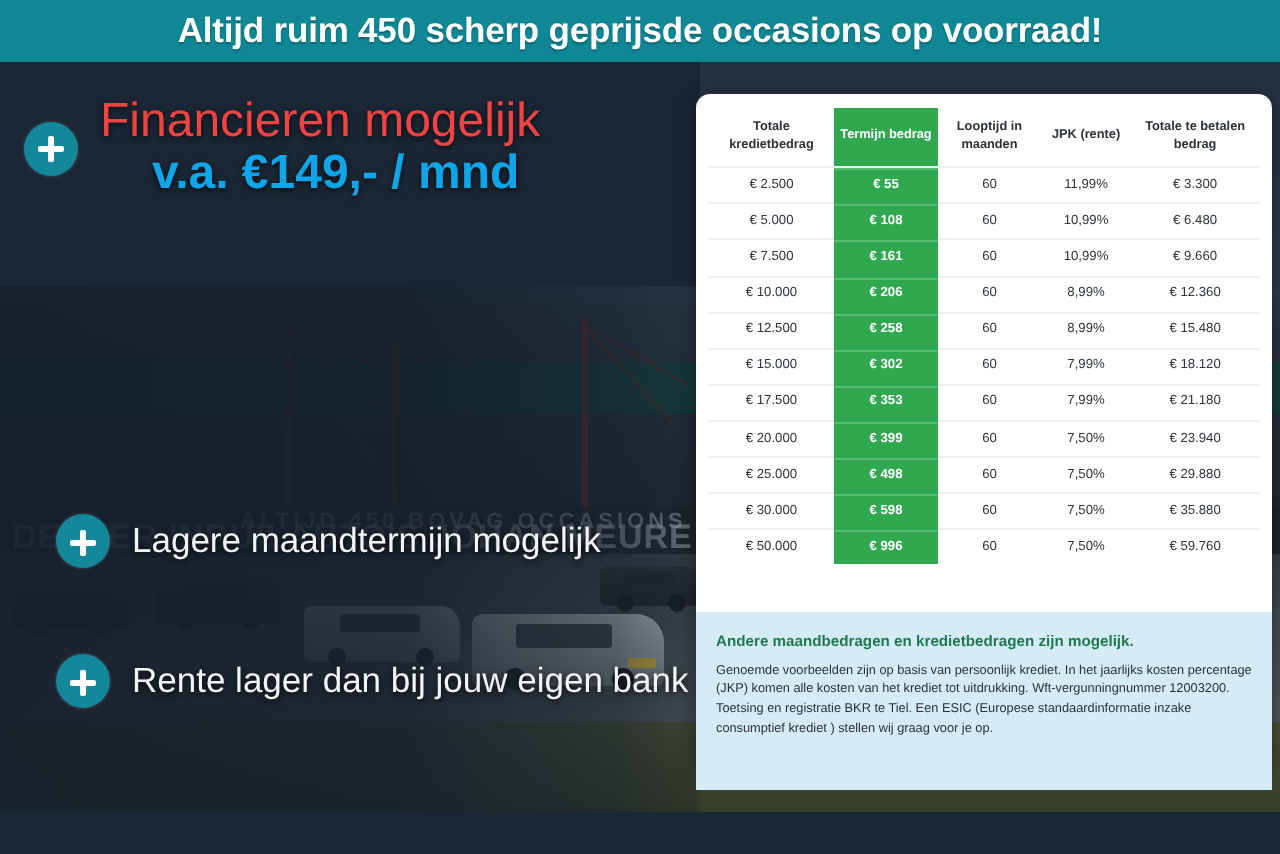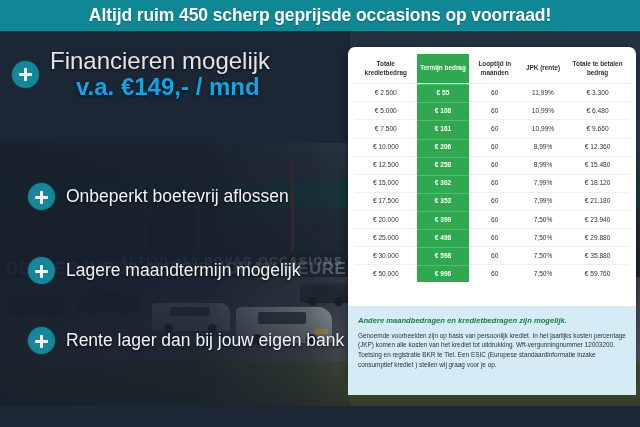--- a/index.html
+++ b/index.html
@@ -113,21 +113,21 @@
     content:""; position:absolute; background:#ffffff; border-radius:1px;
   }
   .plus::before { left:7px; top:12.5px; width:13px; height:3px; }
   .plus::after  { left:12px; top:7.5px; width:3px; height:13px; }
 
   .feat-text { color:#f2f5f7; font-size:17.5px; line-height:1.15; white-space:nowrap;
                text-shadow:0 1px 3px rgba(0,0,0,.8); }
 
   .f-hero { left:12px; top:17px; }
   .f-hero .hero-wrap { display:flex; flex-direction:column; }
-  .hero-l1 { color:#e5e5e5; font-size:24px; line-height:1.08; white-space:nowrap;
+  .hero-l1 { color:#ef4444; font-size:24px; line-height:1.08; white-space:nowrap;
              text-shadow:0 1px 3px rgba(0,0,0,.7); }
   .hero-l2 { color:#0ea5e9; font-size:24px; font-weight:bold; line-height:1.12;
              margin-left:26px; white-space:nowrap; text-shadow:0 1px 3px rgba(0,0,0,.7); }
 
   .f2 { left:28px; top:152px; }
   .f3 { left:28px; top:226px; }
   .f4 { left:28px; top:296px; }
 
   
   .card {
@@ -155,21 +155,20 @@
   tbody td.hl { border-top:1px solid #2fa84f; box-shadow:inset 0 1px 0 #56bc72; }
 
   
   .infoblock {
     position:absolute; left:348px; top:306px; width:288px; height:89px;
     background:#d5ecf7; padding:10px 10px 0 10px;
   }
   .info-title {
     color:#1f7a4d; font-weight:bold; font-size:7.6px; line-height:1.3;
     margin-bottom:5px;
-    font-style:italic;
   }
   .info-body {
     color:#2a3238; font-size:6.4px; line-height:1.5;
   }
   .warnbar {
     position:absolute; left:348px; top:389px; width:288px; height:30px;
     background:#ffffff; display:flex; align-items:center; padding-left:8px; gap:5px;
   }
   .warn-txt { color:#111418; font-weight:bold; font-size:15.5px; white-space:nowrap; }
   .warn-icon { display:flex; align-items:center; gap:1px; }
@@ -242,24 +241,20 @@
   <div class="features">
 
     <div class="feat f-hero">
       <span class="plus"></span>
       <span class="hero-wrap">
         <span class="hero-l1">Financieren mogelijk</span>
         <span class="hero-l2">v.a. €149,- / mnd</span>
       </span>
     </div>
 
-    <div class="feat f2">
-      <span class="plus"></span>
-      <span class="feat-text">Onbeperkt boetevrij aflossen</span>
-    </div>
 
     <div class="feat f4">
       <span class="plus"></span>
       <span class="feat-text">Rente lager dan bij jouw eigen bank</span>
     </div>
 
     <div class="feat f3">
       <span class="plus"></span>
       <span class="feat-text">Lagere maandtermijn mogelijk</span>
     </div>

